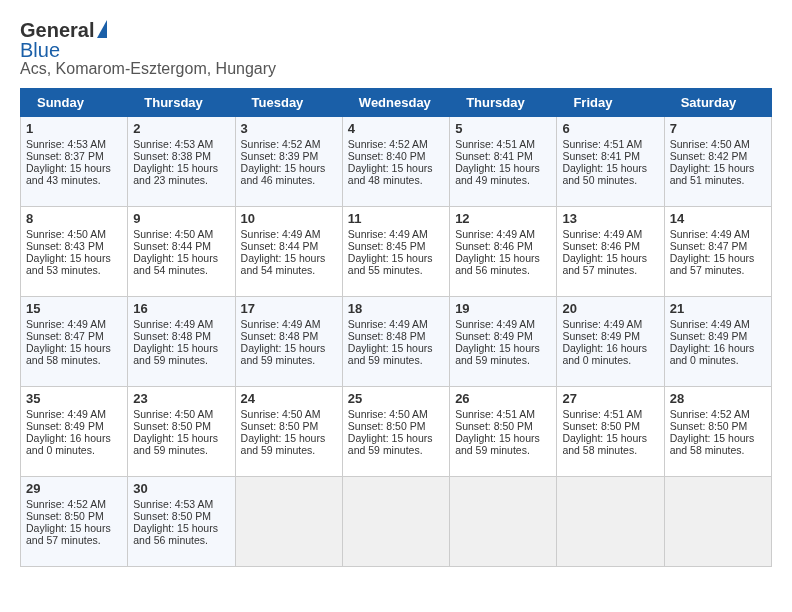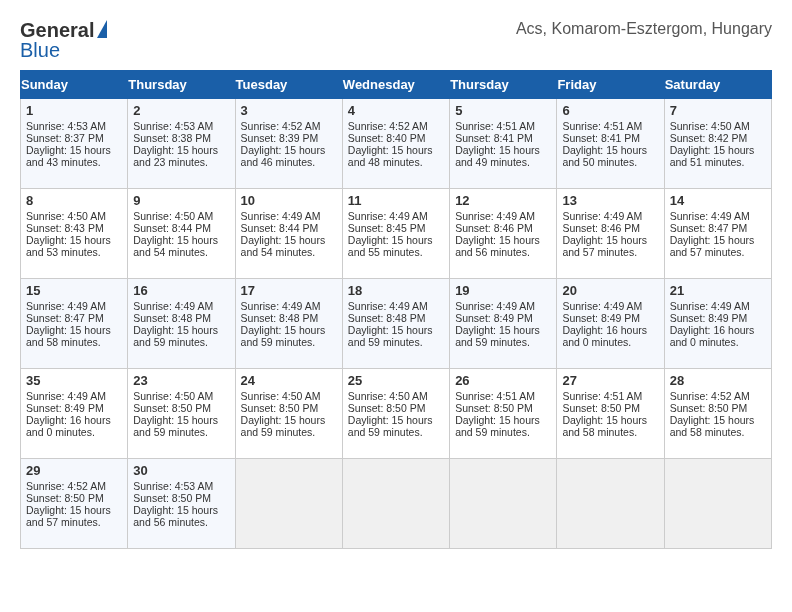--- a/index.html
+++ b/index.html
@@ -8,20 +8,21 @@
       background: #fff;
       width: 792px;
       min-height: 612px;
       padding: 20px;
     }
     .header {
       display: flex;
       justify-content: space-between;
       align-items: flex-start;
       margin-bottom: 10px;
+      flex-direction: column;
     }
     .logo {
       display: flex;
       flex-direction: column;
       align-items: flex-start;
     }
     .logo-general {
       font-size: 20px;
       font-weight: bold;
       color: #333;
@@ -59,21 +60,21 @@
     table {
       width: 100%;
       border-collapse: collapse;
       table-layout: fixed;
     }
     thead tr th {
       background-color: #1a5fa8;
       color: #fff;
       font-size: 13px;
       font-weight: bold;
-      padding: 6px 0;
+      padding: 6px 16px;
       text-align: left;
       border: 1px solid #1a5fa8;
     }
     tbody tr td {
       border: 1px solid #ccc;
       vertical-align: top;
       padding: 4px 5px;
       font-size: 10.5px;
       color: #333;
       height: 90px;

